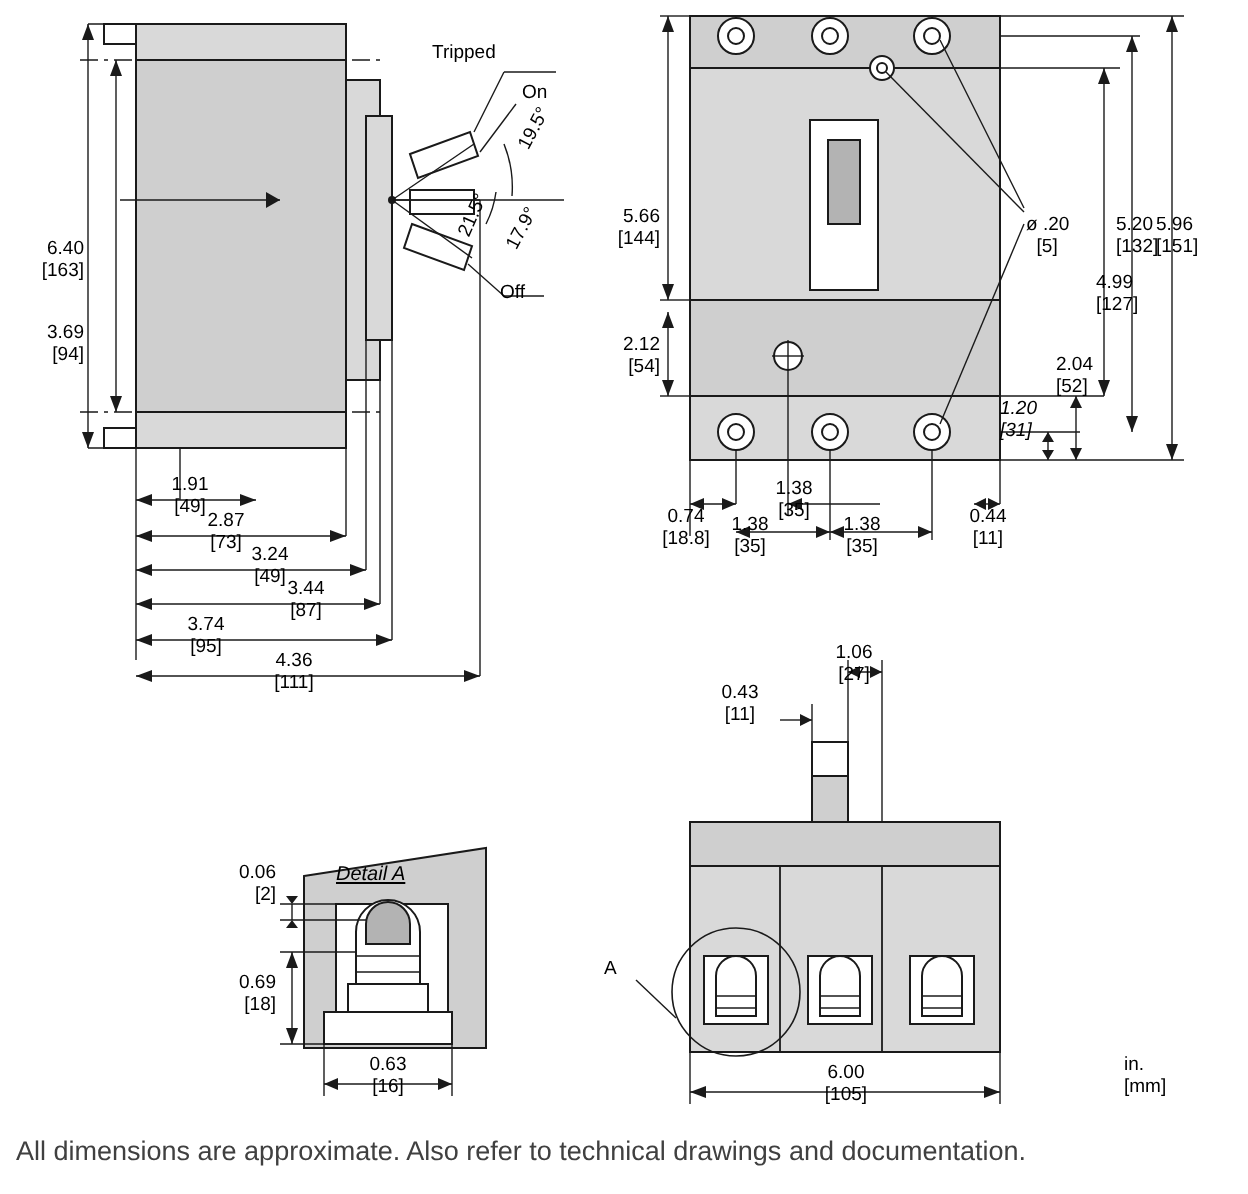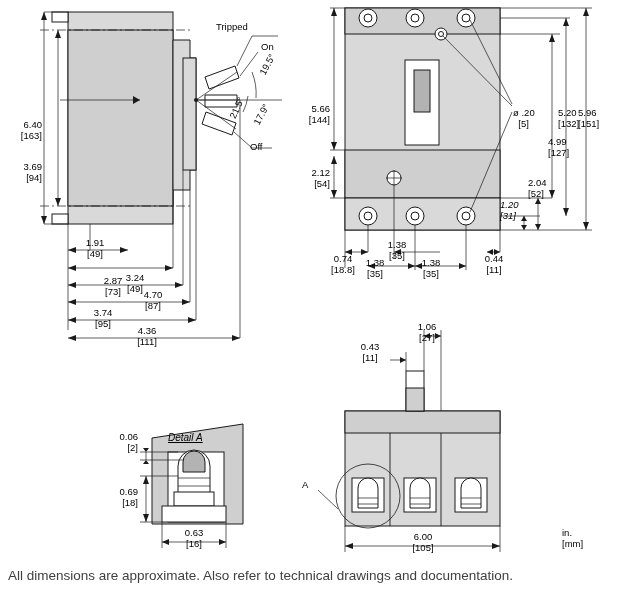--- a/index.html
+++ b/index.html
@@ -275,25 +275,25 @@
     </g>
   </svg>
 
   <div class="lbl r" style="left:2px;top:120px;width:40px;"><span>6.40</span>
 <span>[163]</span></div>
   <div class="lbl r" style="left:2px;top:162px;width:40px;"><span>3.69</span>
 <span>[94]</span></div>
 
   <div class="lbl c" style="left:72px;top:238px;width:46px;"><span>1.91</span>
 <span>[49]</span></div>
-  <div class="lbl c" style="left:90px;top:256px;width:46px;margin-top:20px;"><span>2.87</span>
+  <div class="lbl c" style="left:90px;top:256px;width:46px;"><span>2.87</span>
 <span>[73]</span></div>
   <div class="lbl c" style="left:112px;top:273px;width:46px;"><span>3.24</span>
 <span>[49]</span></div>
-  <div class="lbl c" style="left:130px;top:290px;width:46px;"><span>4.70</span>
+  <div class="lbl c" style="left:130px;top:290px;width:46px;"><span>3.44</span>
 <span>[87]</span></div>
   <div class="lbl c" style="left:80px;top:308px;width:46px;"><span>3.74</span>
 <span>[95]</span></div>
   <div class="lbl c" style="left:124px;top:326px;width:46px;"><span>4.36</span>
 <span>[111]</span></div>
 
   <div class="lbl" style="left:216px;top:22px;text-align:right;"><span></span><span>Tripped</span></div>
   <div class="lbl" style="left:261px;top:42px;"><span>On</span></div>
   <div class="lbl" style="left:250px;top:142px;"><span>Off</span></div>
 

